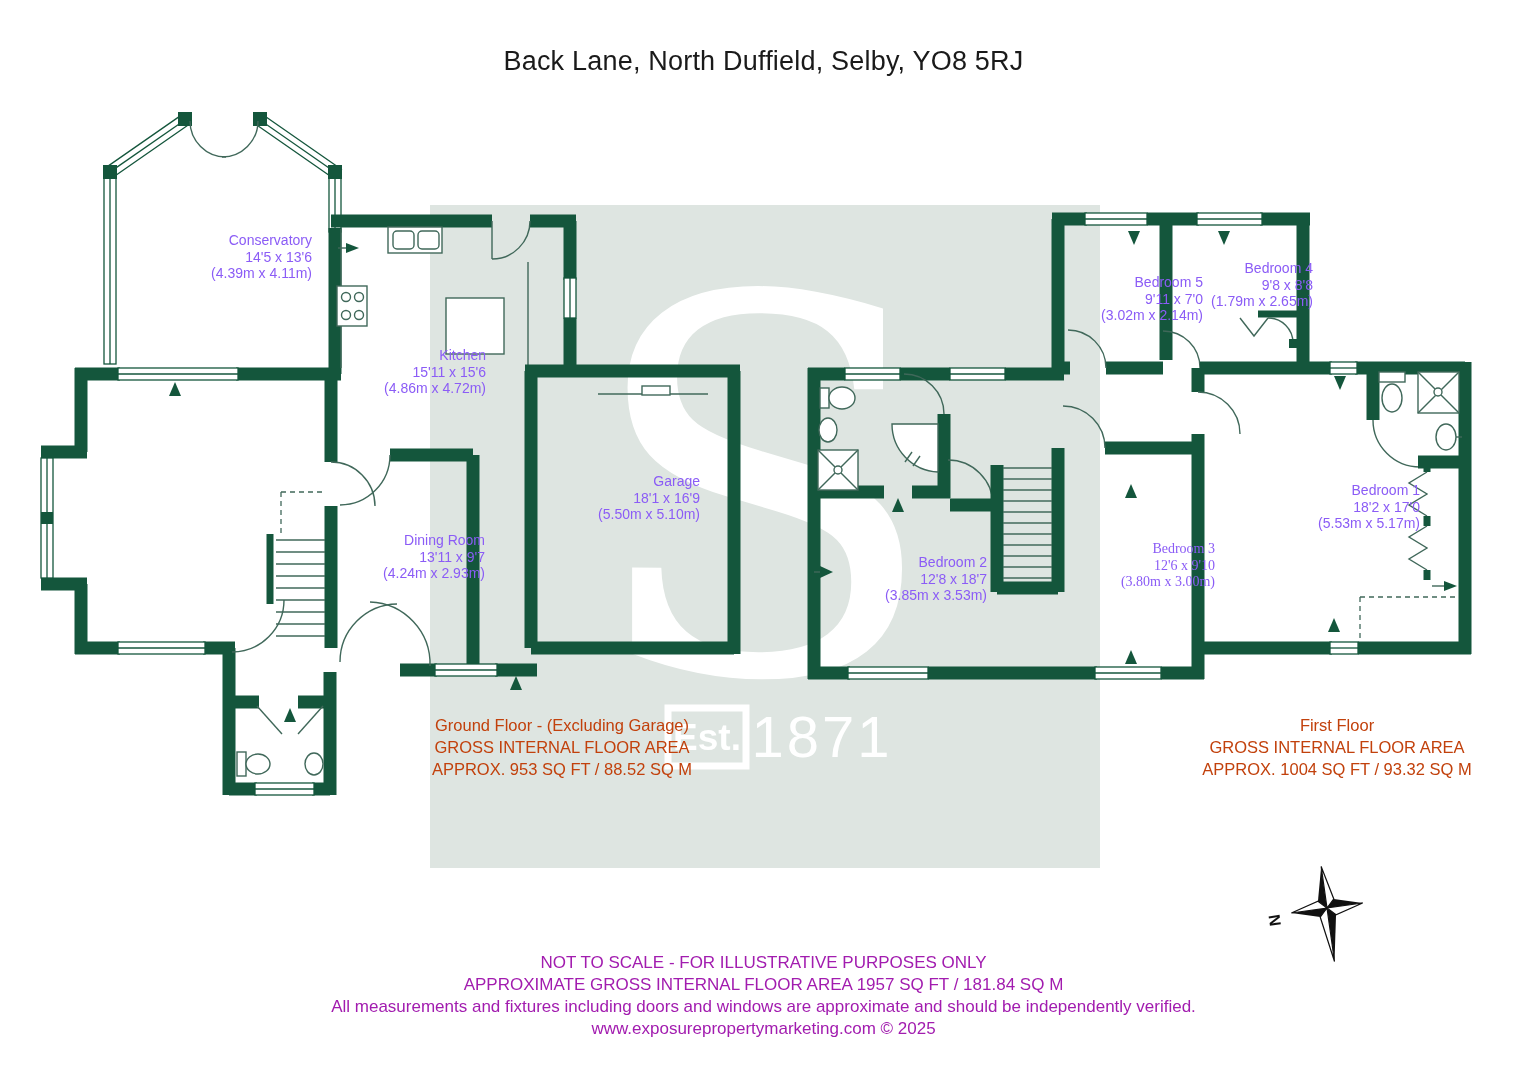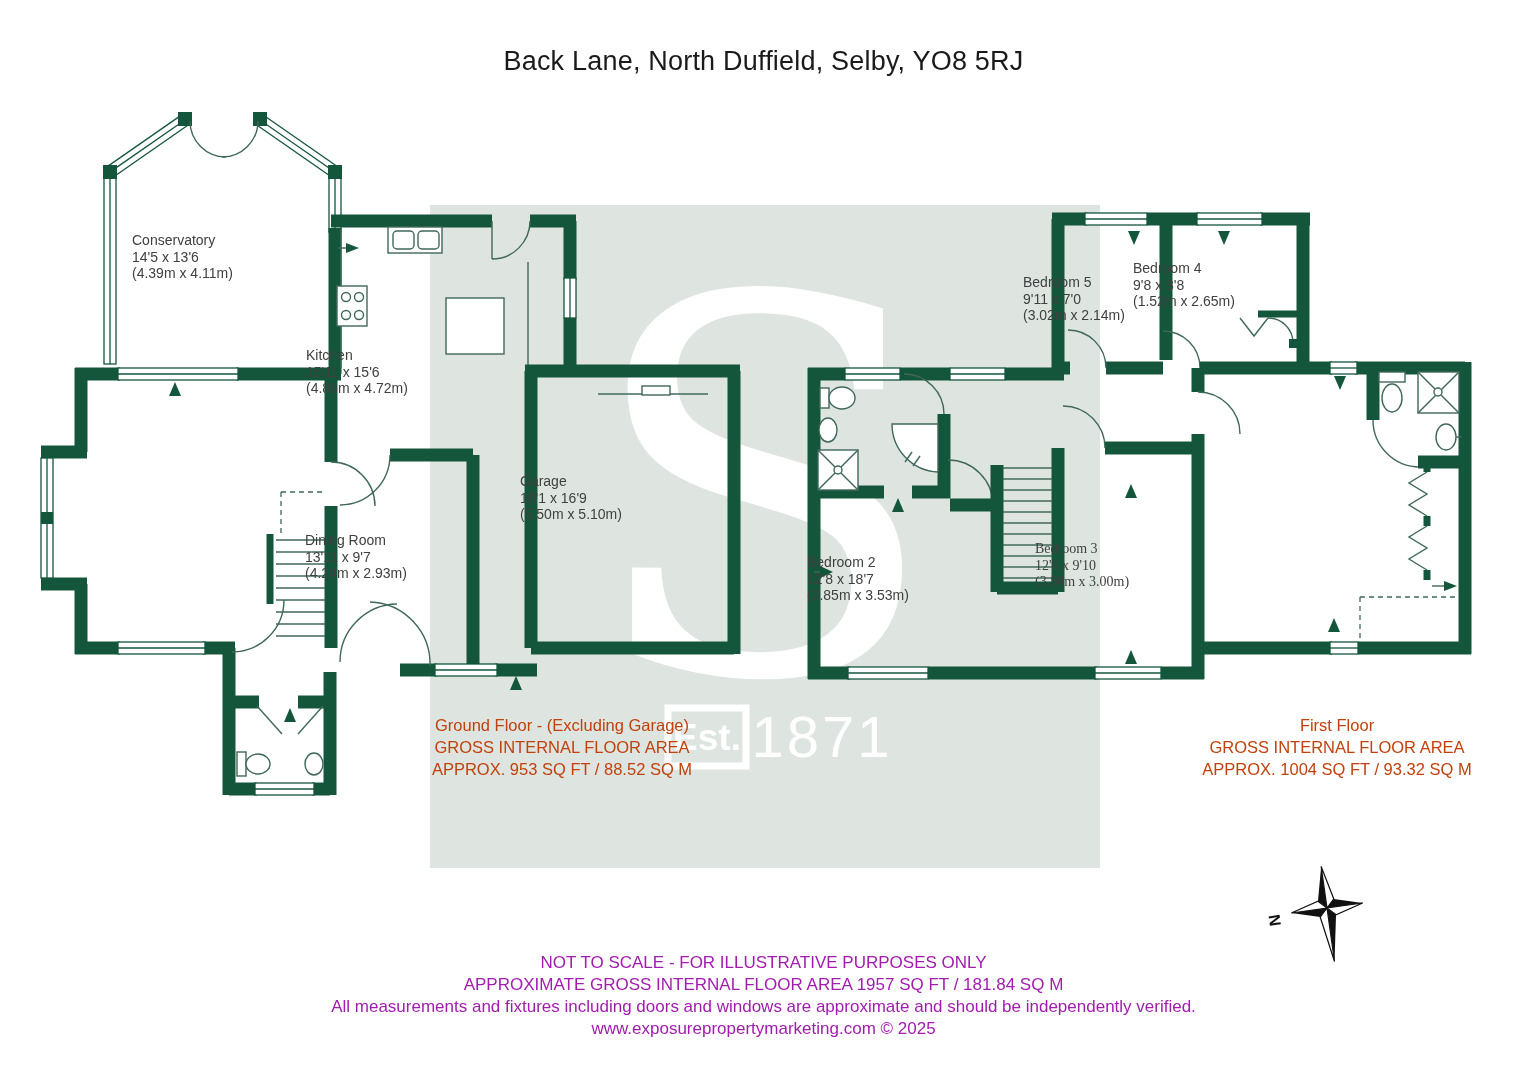--- a/index.html
+++ b/index.html
@@ -1,21 +1,21 @@
 <!DOCTYPE html>
 <html><head>
 <meta charset="utf-8">
 <style>
   html,body{margin:0;padding:0;background:#fff;}
   .canvas{position:relative;width:1527px;height:1080px;background:#fff;overflow:hidden;
           font-family:"Liberation Sans",sans-serif;color:#1d1d1b;}
   .title{position:absolute;top:46px;left:0;width:1527px;text-align:center;
          font-size:27px;color:#1a1a1a;letter-spacing:0.2px;}
   svg.plan{position:absolute;top:0;left:0;}
-  .room{position:absolute;width:180px;text-align:left;font-size:14px;line-height:16.5px;color:#404040;}
+  .room{position:absolute;width:180px;text-align:right;font-size:14px;line-height:16.5px;color:#8b5cf6;}
   .summary{position:absolute;width:360px;text-align:center;font-size:16.5px;line-height:22px;color:#c2410c;}
   .footer-line{position:absolute;left:0;width:1527px;text-align:center;font-size:17px;line-height:21px;color:#a21caf;margin-top:9px;}
   
   .w{stroke:#14563C;stroke-width:13;fill:none;}
   .w2{stroke:#14563C;stroke-width:7;fill:none;}
   .wf{fill:#14563C;}
   .tl{stroke:#40685A;stroke-width:1.4;fill:none;}
   .fx{fill:#fff;stroke:#40685A;stroke-width:1.4;}
   .dash{stroke:#40685A;stroke-width:1.3;fill:none;stroke-dasharray:5 4;}
   .win rect{fill:#fff;stroke:#14563C;stroke-width:1.3;}
@@ -361,32 +361,37 @@
     <div>(5.50m x 5.10m)</div>
   </div>
   <div class="room" style="left:1023px;top:274px;">
     <div>Bedroom 5</div>
     <div>9'11 x 7'0</div>
     <div>(3.02m x 2.14m)</div>
   </div>
   <div class="room" style="left:1133px;top:260px;">
     <div>Bedroom 4</div>
     <div>9'8 x 8'8</div>
-    <div>(1.52m x 2.65m)</div>
+    <div>(1.79m x 2.65m)</div>
   </div>
   <div class="room" style="left:807px;top:554px;">
     <div>Bedroom 2</div>
     <div>12'8 x 18'7</div>
     <div>(3.85m x 3.53m)</div>
   </div>
   <div class="room" style="left:1035px;top:541px;font-family:Liberation Serif, serif;">
     <div>Bedroom 3</div>
     <div>12'6 x 9'10</div>
     <div>(3.80m x 3.00m)</div>
   </div>
+  <div class="room" style="left:1240px;top:482px;">
+    <div>Bedroom 1</div>
+    <div>18'2 x 17'0</div>
+    <div>(5.53m x 5.17m)</div>
+  </div>
 
   <div class="summary" style="left:382px;top:714px;">
     <div>Ground Floor - (Excluding Garage)</div>
     <div>GROSS INTERNAL FLOOR AREA</div>
     <div>APPROX. 953 SQ FT / 88.52 SQ M</div>
   </div>
   <div class="summary" style="left:1157px;top:714px;">
     <div>First Floor</div>
     <div>GROSS INTERNAL FLOOR AREA</div>
     <div>APPROX. 1004 SQ FT / 93.32 SQ M</div>

